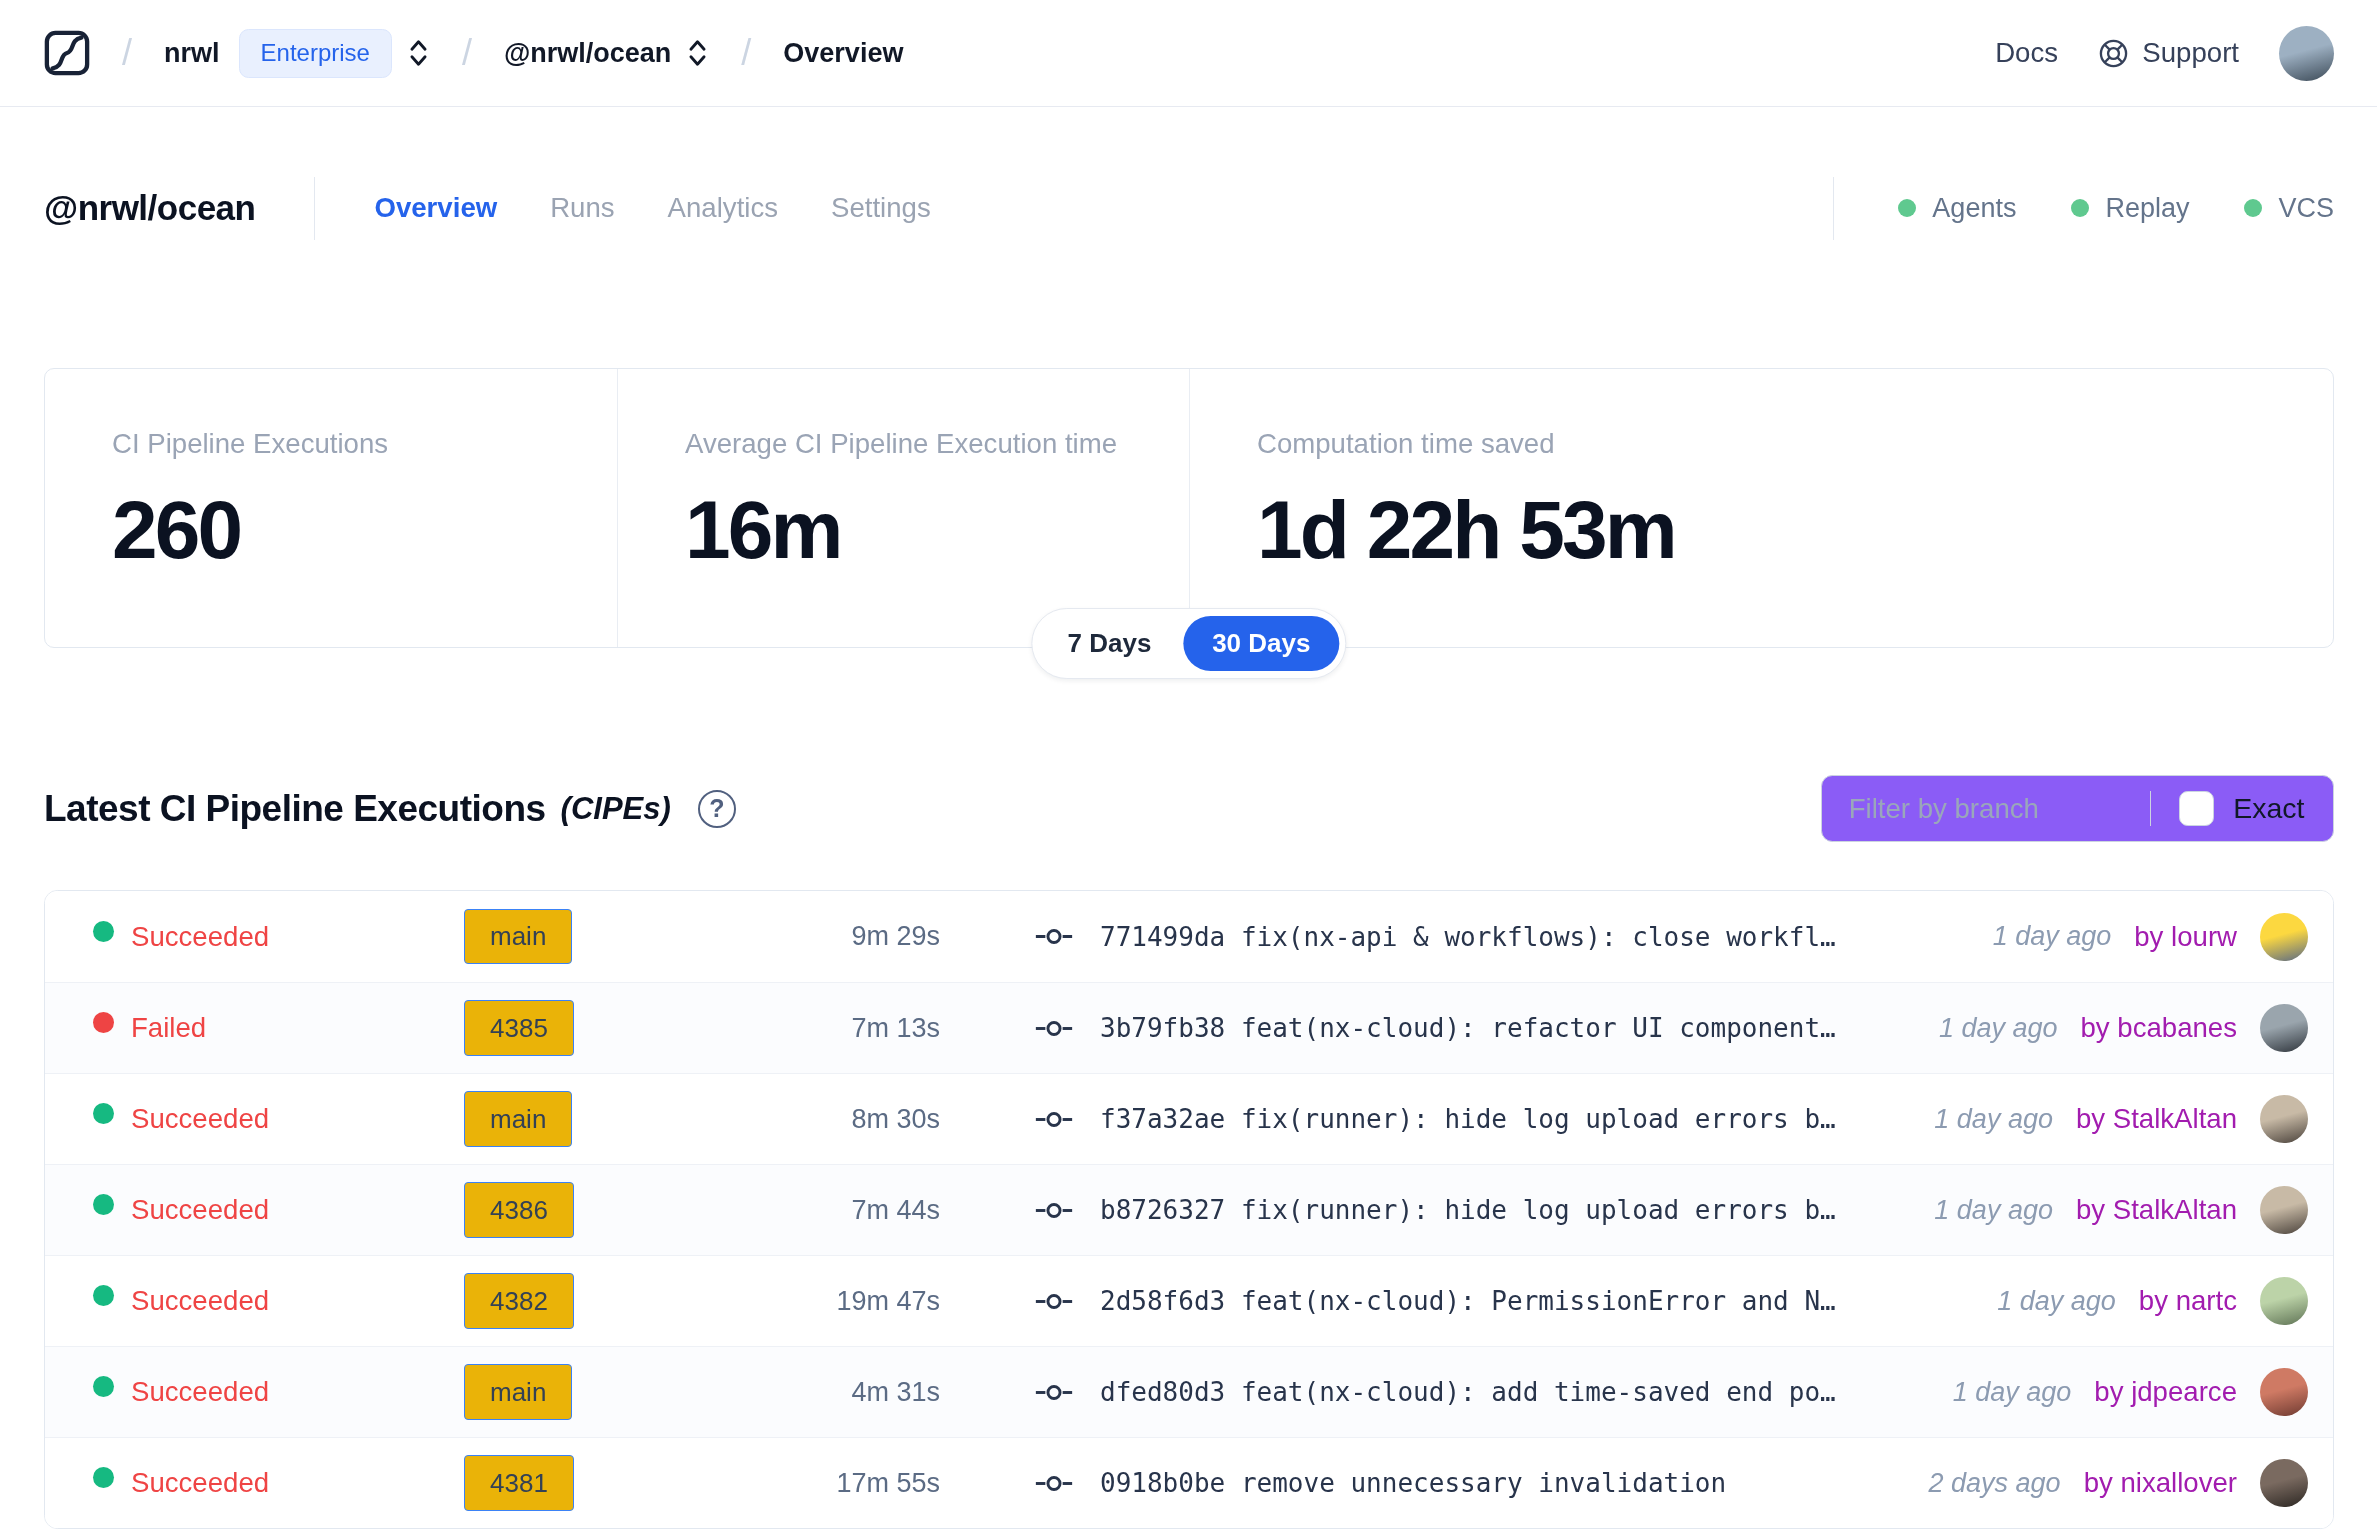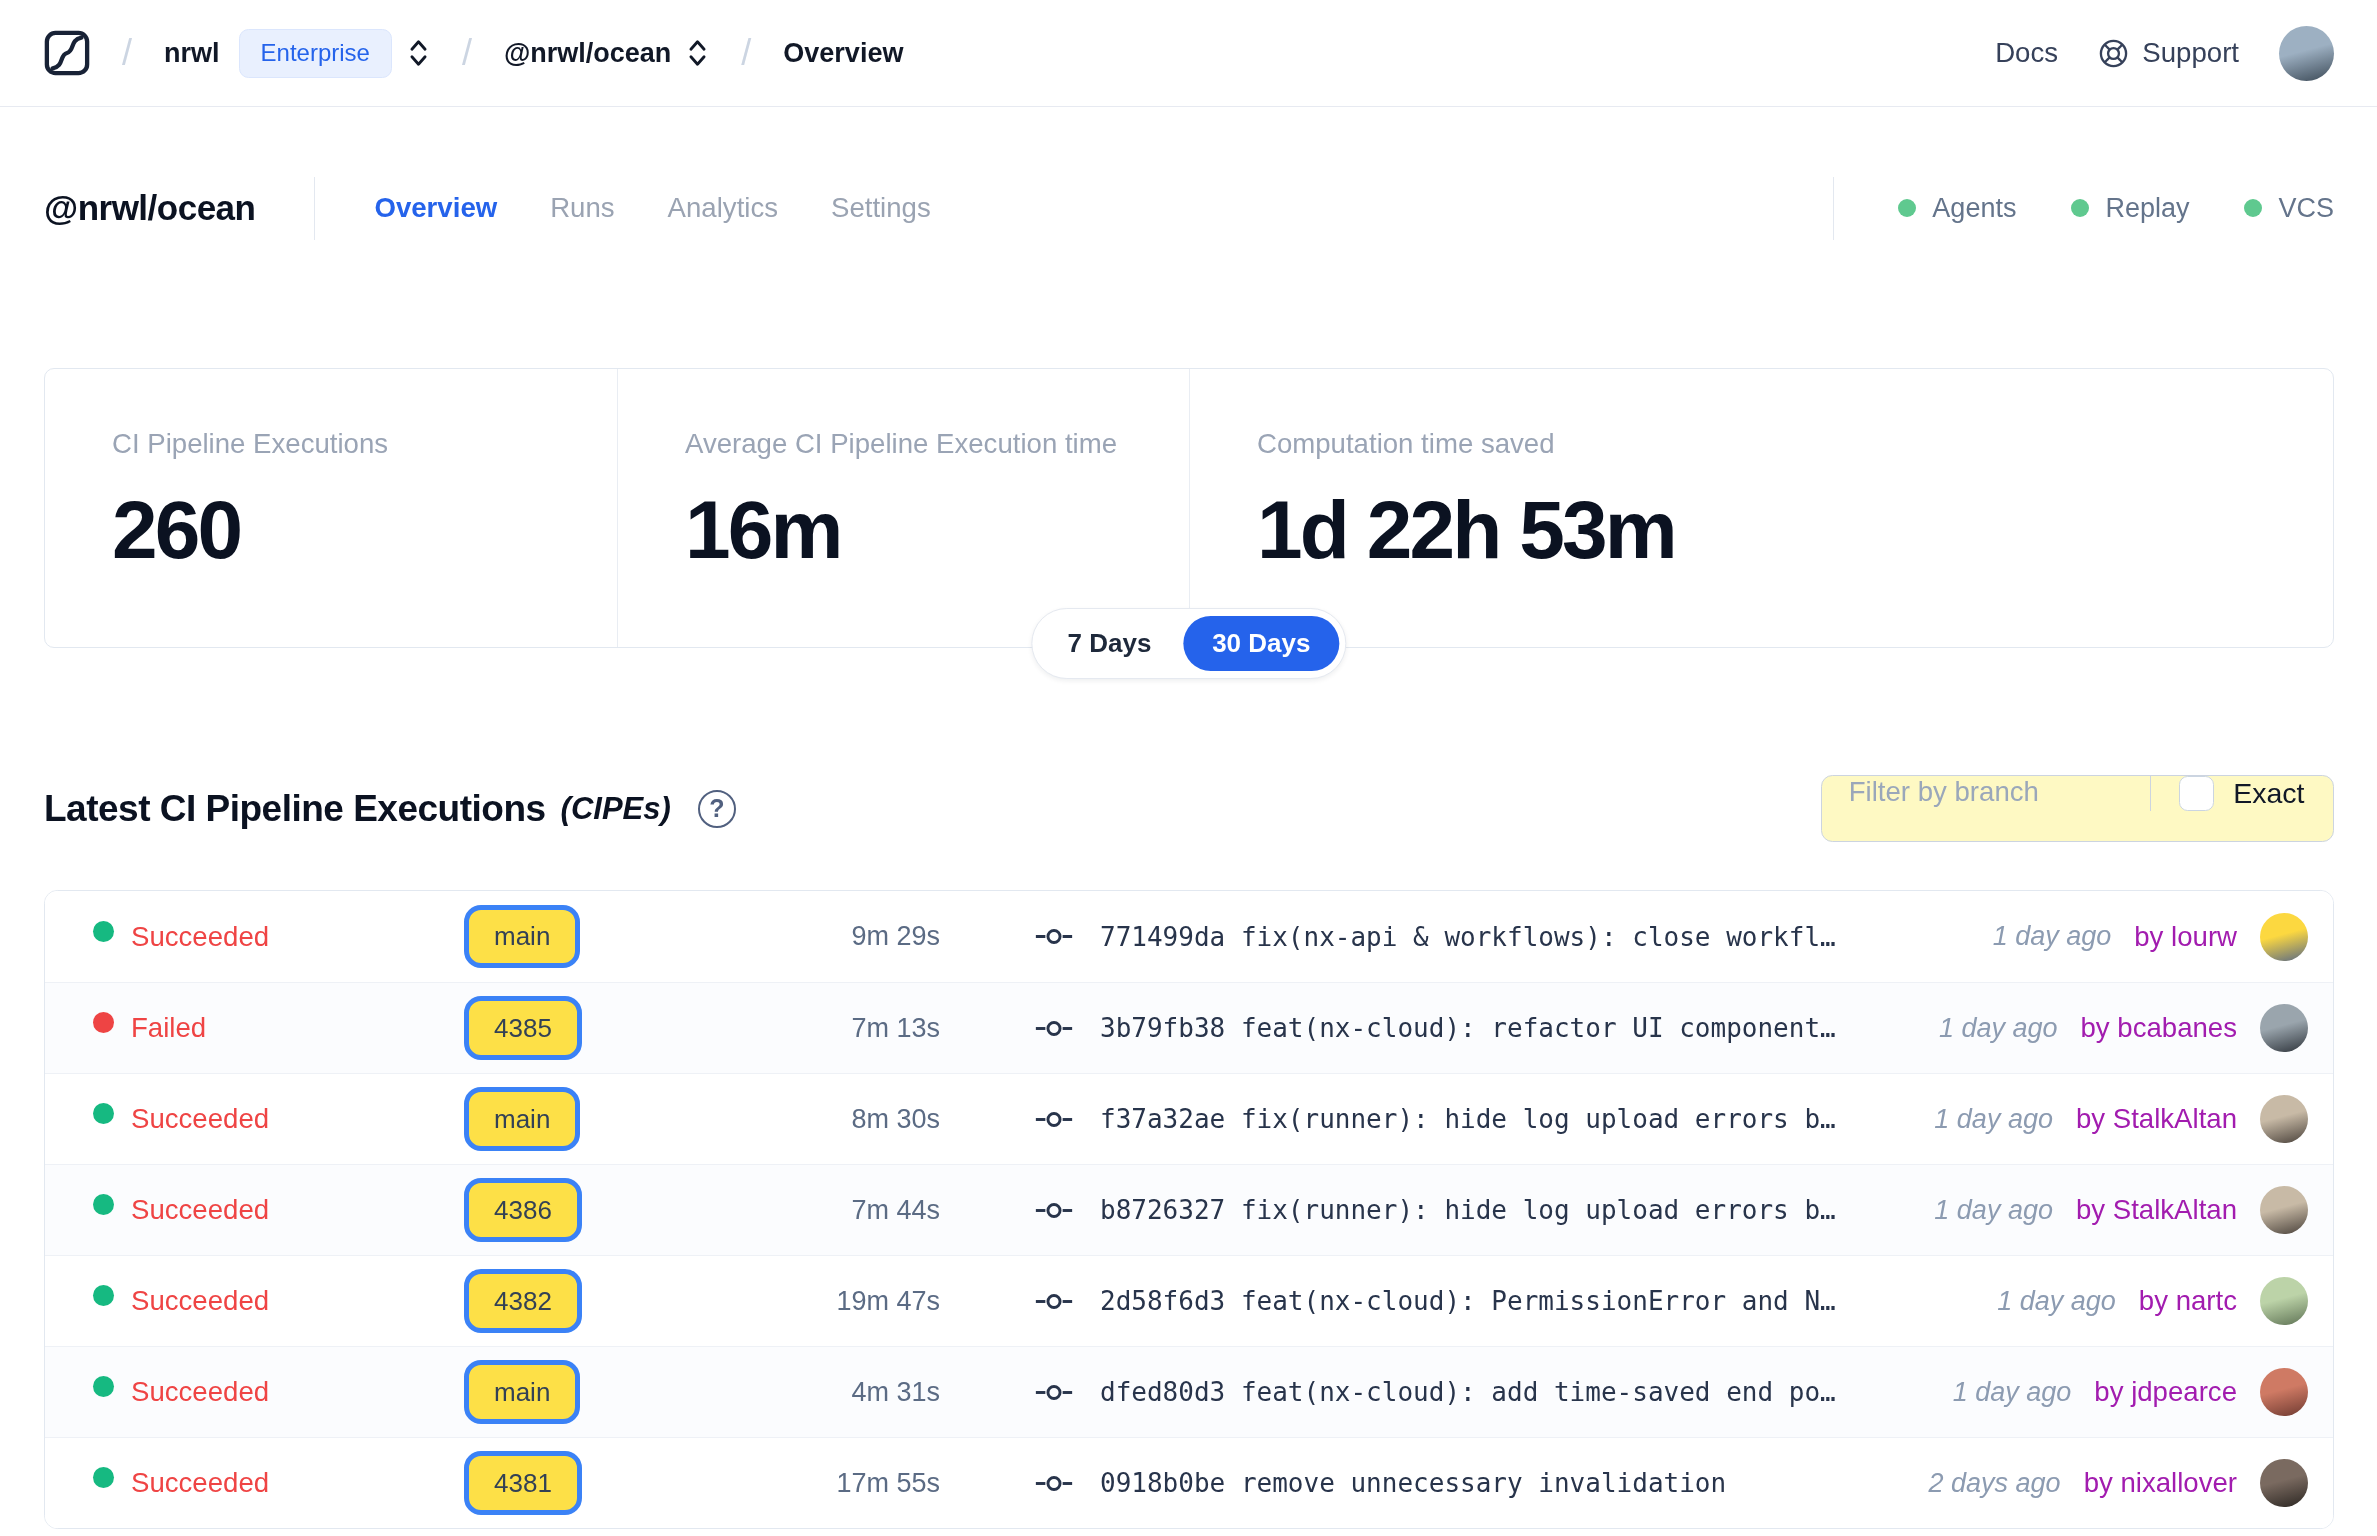--- a/index.html
+++ b/index.html
@@ -51,44 +51,44 @@
   .range-option.selected { background:#2563eb; color:#fff; }
 
   
   .section-row { display:flex; align-items:center; margin:127px 44px 0; }
   .section-title { font-size:37px; font-weight:700; letter-spacing:-0.5px; color:#0b1221; }
   .section-title-suffix { font-style:italic; font-size:31px; font-weight:600; margin-left:15px; color:#0b1221; }
   .help-icon { margin-left:27px; width:38px; height:38px; border:2.4px solid #51607f;
     border-radius:50%; color:#51607f; font-size:25px; font-weight:600; display:flex;
     align-items:center; justify-content:center; cursor:pointer; }
   .section-controls { margin-left:auto; display:flex; align-items:center; gap:34px; }
-  .filter-group { display:flex; align-items:flex-start; border:1px solid #ccd4e0; border-radius:11.4px;
-    background:#fef9c3; height:67px; overflow:hidden; }
+  .filter-group { display:flex; align-items:center; border:1px solid #ccd4e0; border-radius:11.4px;
+    background:#8b5cf6; height:67px; overflow:hidden; }
   .filter-input { border:none; outline:none; width:328px; padding:0 27px; font-size:27.6px;
     color:#0f172a; font-family:"Liberation Sans", sans-serif; background:transparent; }
   .filter-input::placeholder { color:#9aa7ba; }
   .exact-seg { display:flex; align-items:center; gap:19px; padding:0 28.5px;
     border-left:1px solid #ccd4e0; }
   .checkbox { width:35px; height:35px; border:1.9px solid #cbd5e1; border-radius:8.6px; background:#fff; cursor:pointer; }
   .exact-label { font-size:28.5px; color:#111827; }
   .select-btn { height:68px; border:1px solid #ccd4e0; border-radius:11.4px; background:#fff;
     display:flex; align-items:center; gap:25px; padding:0 34px; font-size:28.5px; font-weight:500;
     color:#111827; cursor:pointer; }
 
   
   .table-card { margin:48px 44px 0; border:1px solid #e2e8f0; border-radius:13.3px;
     background:#fff; overflow:hidden; }
   .cipe-row { display:grid; grid-template-columns:371px 219px 257px 1fr 447px;
     align-items:center; height:91px; padding:0 25px 0 48px; background:#fff; }
   .cipe-row:nth-child(even) { background:#fbfcfe; }
   .cipe-row + .cipe-row { border-top:1px solid #eef1f6; }
   .cell-status { display:flex; align-items:flex-start; gap:17px; font-size:27.6px; color:#ef4444; font-weight:500; }
   .dot { width:21px; height:21px; border-radius:50%; flex:none; }
-  .branch-badge { display:inline-block; background:#fde047; border:5px solid #3b82f6;
-    border-radius:17px; padding:11.4px 25px; font-size:26px; color:#334155; }
+  .branch-badge { display:inline-block; background:#eab308; border:1px solid #3b82f6;
+    border-radius:4px; padding:11.4px 25px; font-size:26px; color:#334155; }
   .cell-duration { text-align:right; font-size:27px; color:#5b6b84; white-space:nowrap; }
   .cell-commit { display:flex; align-items:center; gap:27px; margin-left:95px;
     font-family:"DejaVu Sans Mono", monospace; font-size:26px; color:#28344b;
     white-space:nowrap; overflow:hidden; }
   .commit-text { overflow:hidden; }
   .cell-meta { display:flex; align-items:center; justify-content:flex-end; gap:23px; white-space:nowrap; }
   .meta-time { font-style:italic; color:#8c9bb1; font-size:27px; }
   .meta-author { color:#a21caf; font-size:27.6px; }
   .row-avatar { width:48px; height:48px; border-radius:50%; flex:none; }
 

